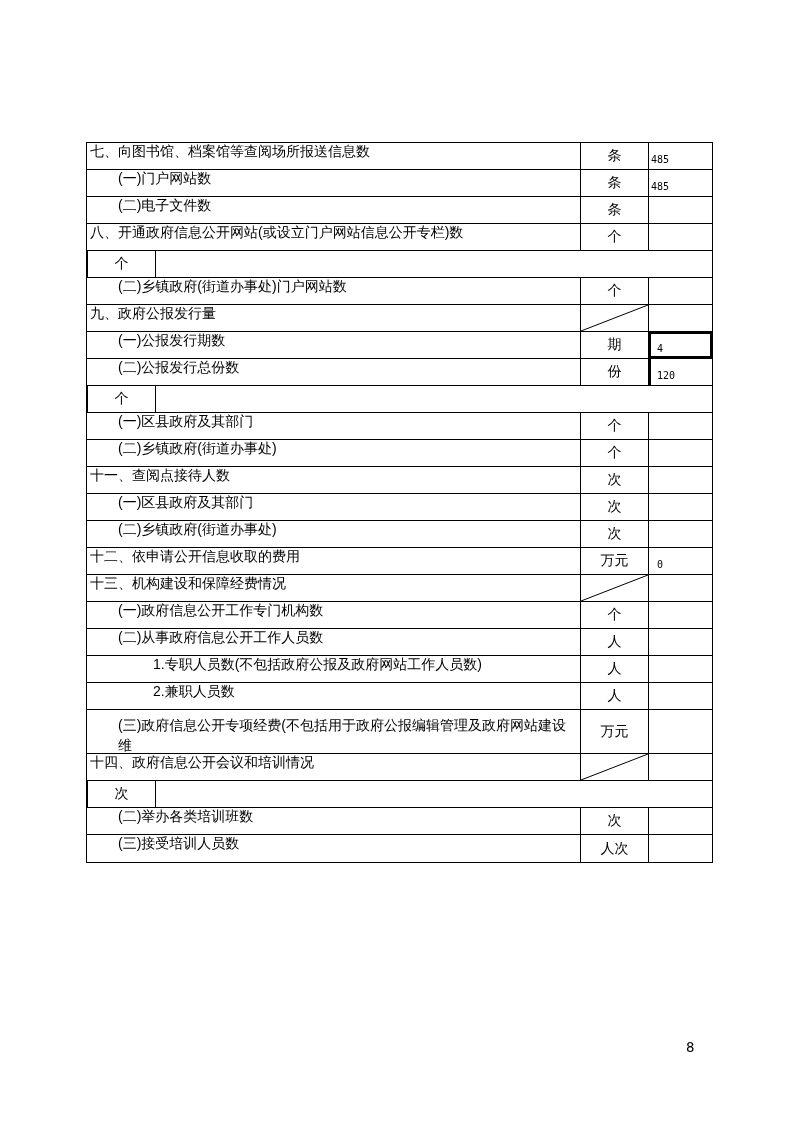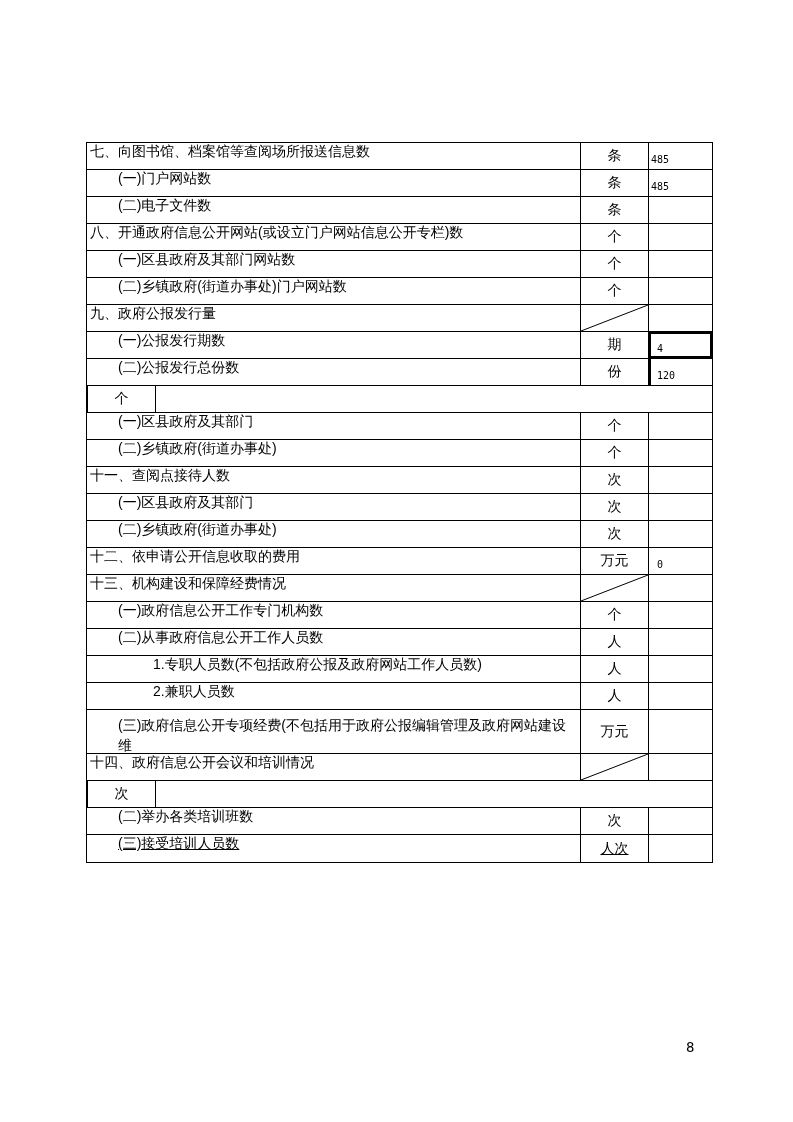--- a/index.html
+++ b/index.html
@@ -7,21 +7,21 @@
     position:relative; width:793px; height:1122px; background:#ffffff;
     color:#000000; font-family:"Liberation Sans", sans-serif; overflow:hidden;
   }
   .report-table {
     position:absolute; left:86px; top:142px; width:627px;
     border:1px solid #000000; box-sizing:border-box;
   }
   .trow {
     display:flex; height:27px; border-bottom:1px solid #000000; box-sizing:border-box;
   }
-  .trow:last-child { border-bottom:none;text-decoration:underline; }
+  .trow:last-child { border-bottom:none; }
   .trow.tall { height:44px; }
   .cell { box-sizing:border-box; }
   .c-label {
     width:493px; display:flex; align-items:flex-start;
     font-size:14px; line-height:16px; padding:0 4px 3px 3px;
     white-space:nowrap; overflow:hidden;
   }
   .lv1 .c-label { padding-left:31px; }
   .lv2 .c-label { padding-left:66px; }
   .trow.tall .c-label {
@@ -92,23 +92,20 @@
           <span>八、开通政府信息公开网站(或设立门户网站信息公开专栏)数</span>
         </div>
         <div class="cell c-unit">
           <span>个</span>
         </div>
         <div class="cell c-value">
           <span></span>
         </div>
       </div>
       <div class="trow lv1">
-        <div class="cell c-label">
-          <span>(一)区县政府及其部门网站数</span>
-        </div>
         <div class="cell c-unit">
           <span>个</span>
         </div>
         <div class="cell c-value">
           <span></span>
         </div>
       </div>
       <div class="trow lv1">
         <div class="cell c-label">
           <span>(二)乡镇政府(街道办事处)门户网站数</span>

